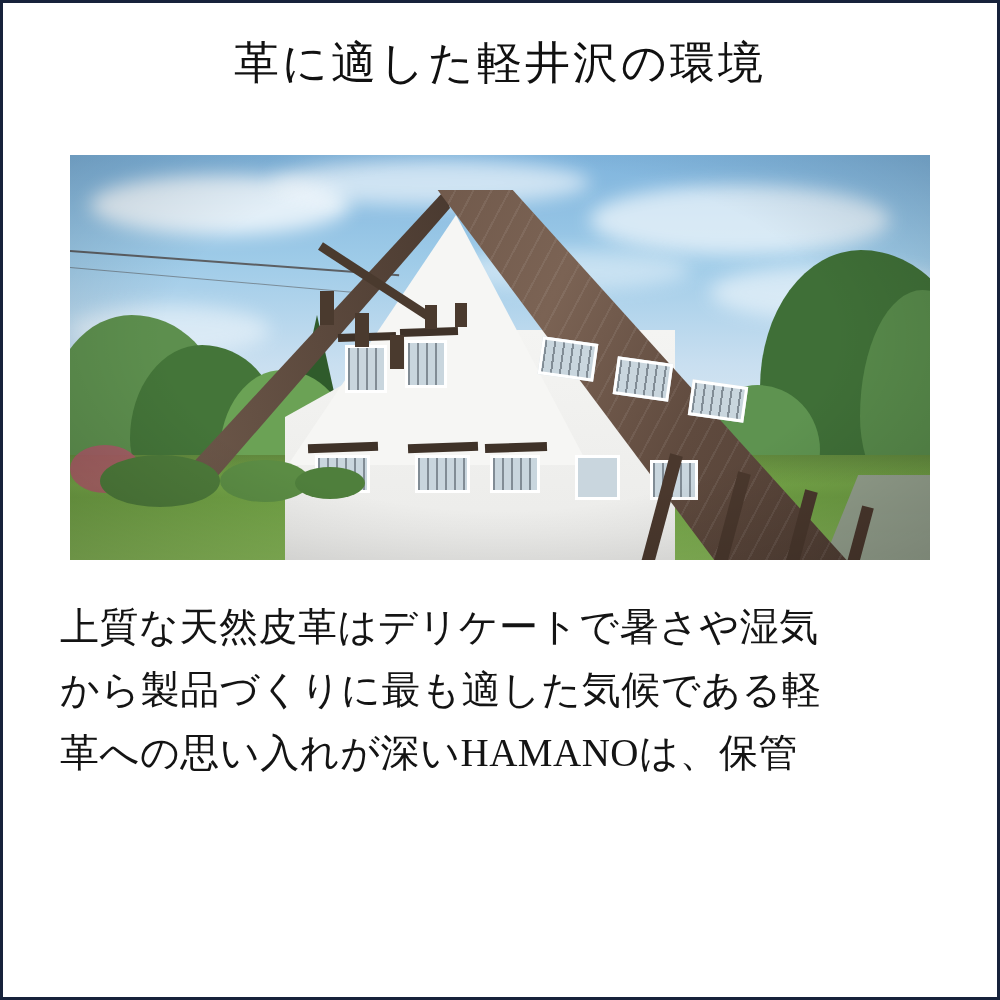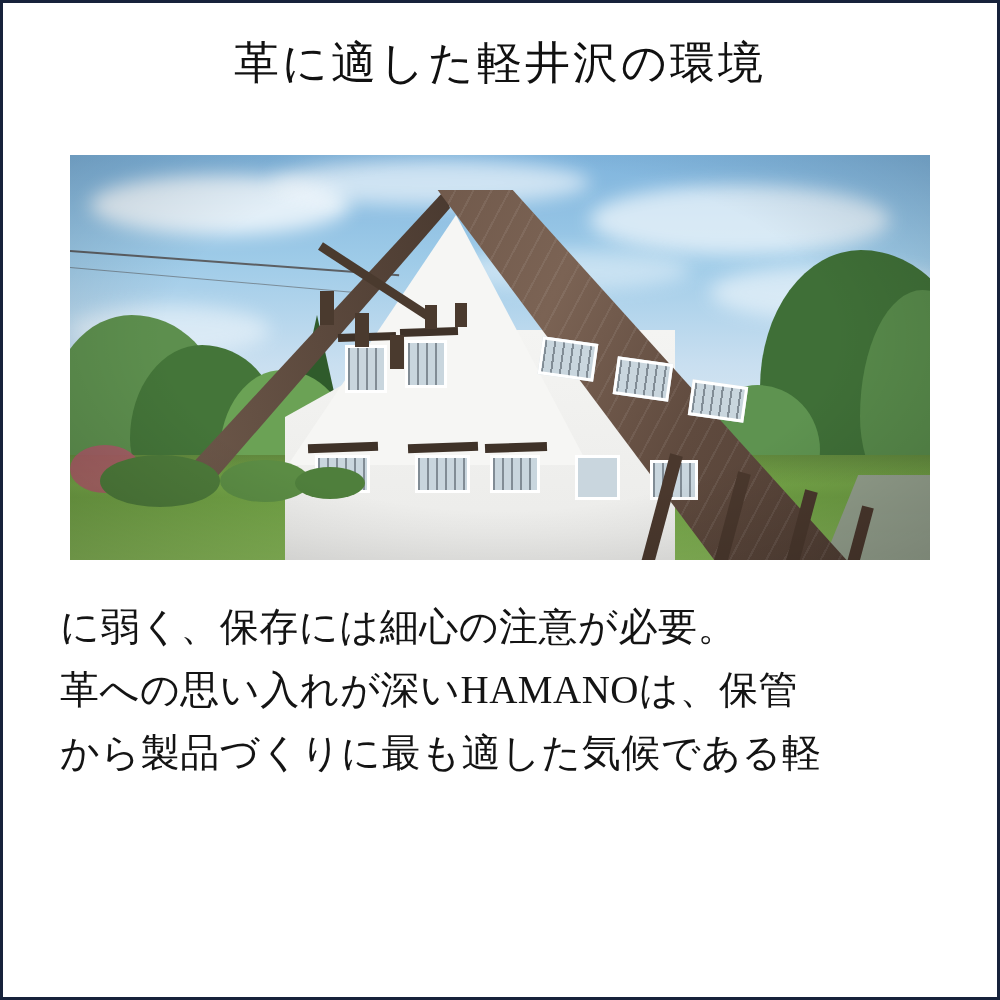--- a/index.html
+++ b/index.html
@@ -318,18 +318,18 @@
       <div class="shrub s3"></div>
       <div class="shrub s1"></div>
       <div class="shrub s2"></div>
       <div class="shrub s4"></div>
 
       <div class="vignette"></div>
     </div>
   </div>
 
   <div class="body-copy">
-    <p>に弱く、保存には細心の注意が必要。</p>
+    <p>上質な天然皮革はデリケートで暑さや湿気</p>
+    <p>から製品づくりに最も適した気候である軽</p>
     <p>革への思い入れが深いHAMANOは、保管</p>
-    <p>から製品づくりに最も適した気候である軽</p>
   </div>
 
 </div>
 
 </body></html>

